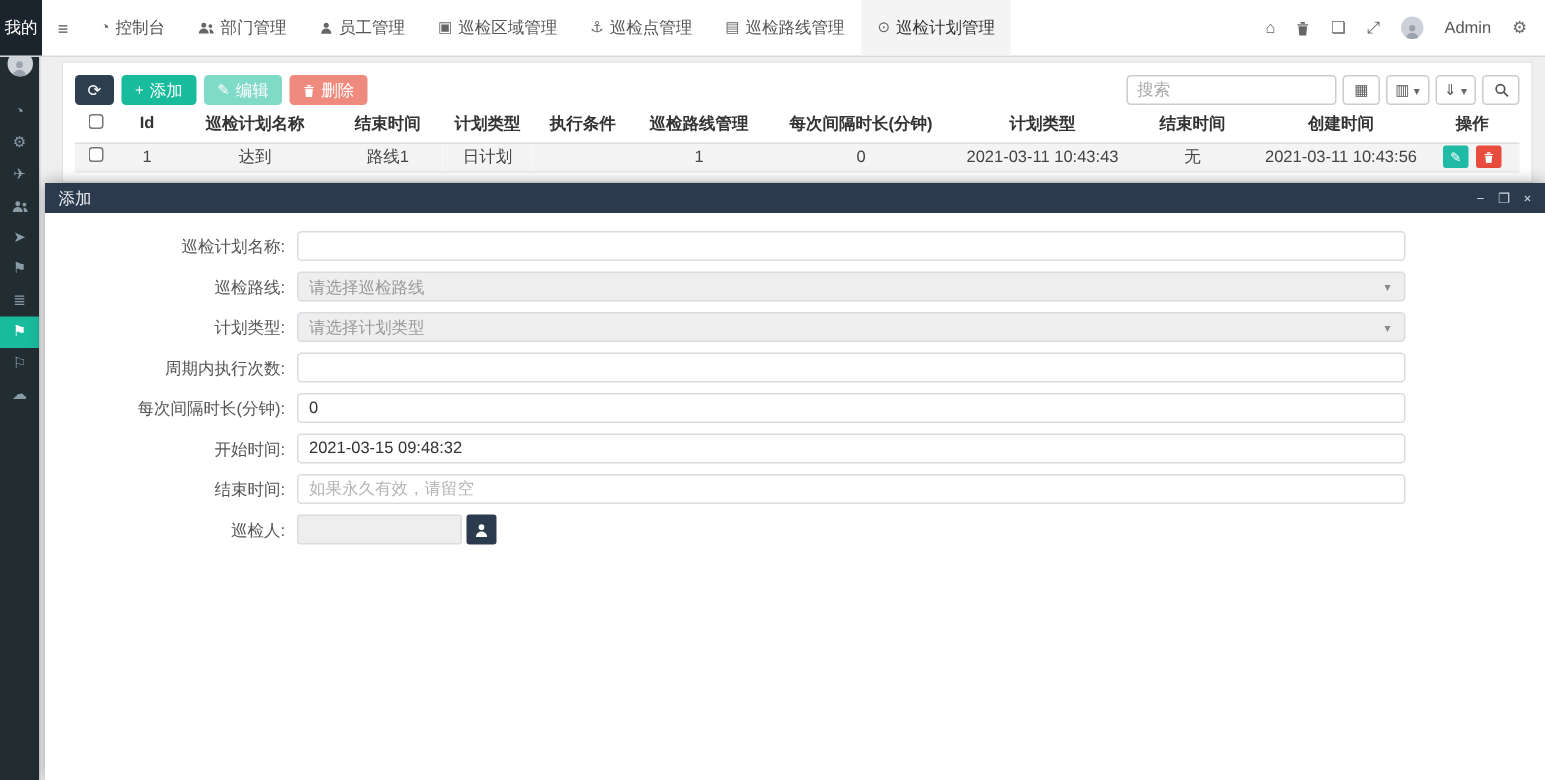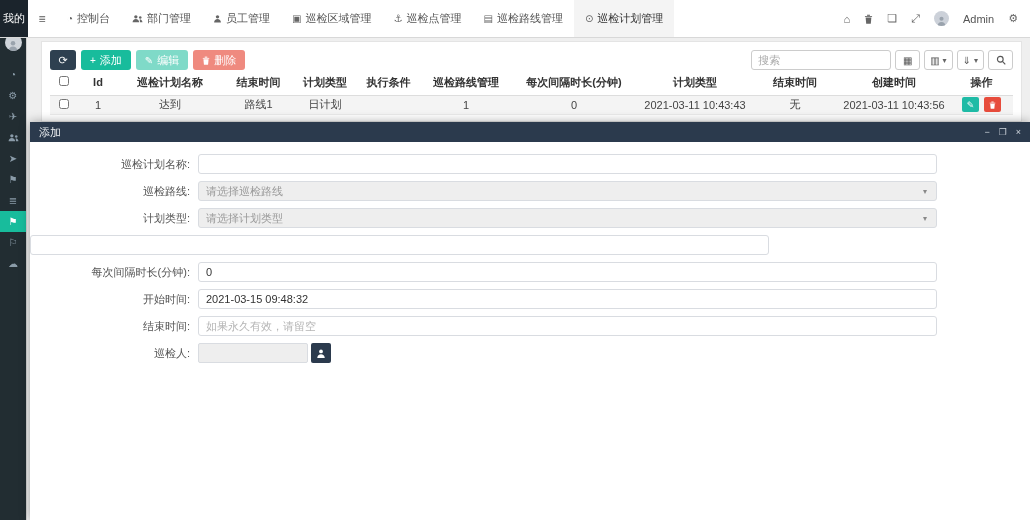--- a/index.html
+++ b/index.html
@@ -338,20 +338,21 @@
       </div>
     </div>
     <div class="form-row">
       <div class="form-label">计划类型:</div>
       <div class="select">
         <span>请选择计划类型</span>
         <span class="sel-caret">▾</span>
       </div>
     </div>
     <div class="form-row">
+      <div class="form-label">周期内执行次数:</div>
       <input class="input" style="">
     </div>
     <div class="form-row">
       <div class="form-label">每次间隔时长(分钟):</div>
       <input class="input" value="0" style="">
     </div>
     <div class="form-row">
       <div class="form-label">开始时间:</div>
       <input class="input" value="2021-03-15 09:48:32" style="">
     </div>

